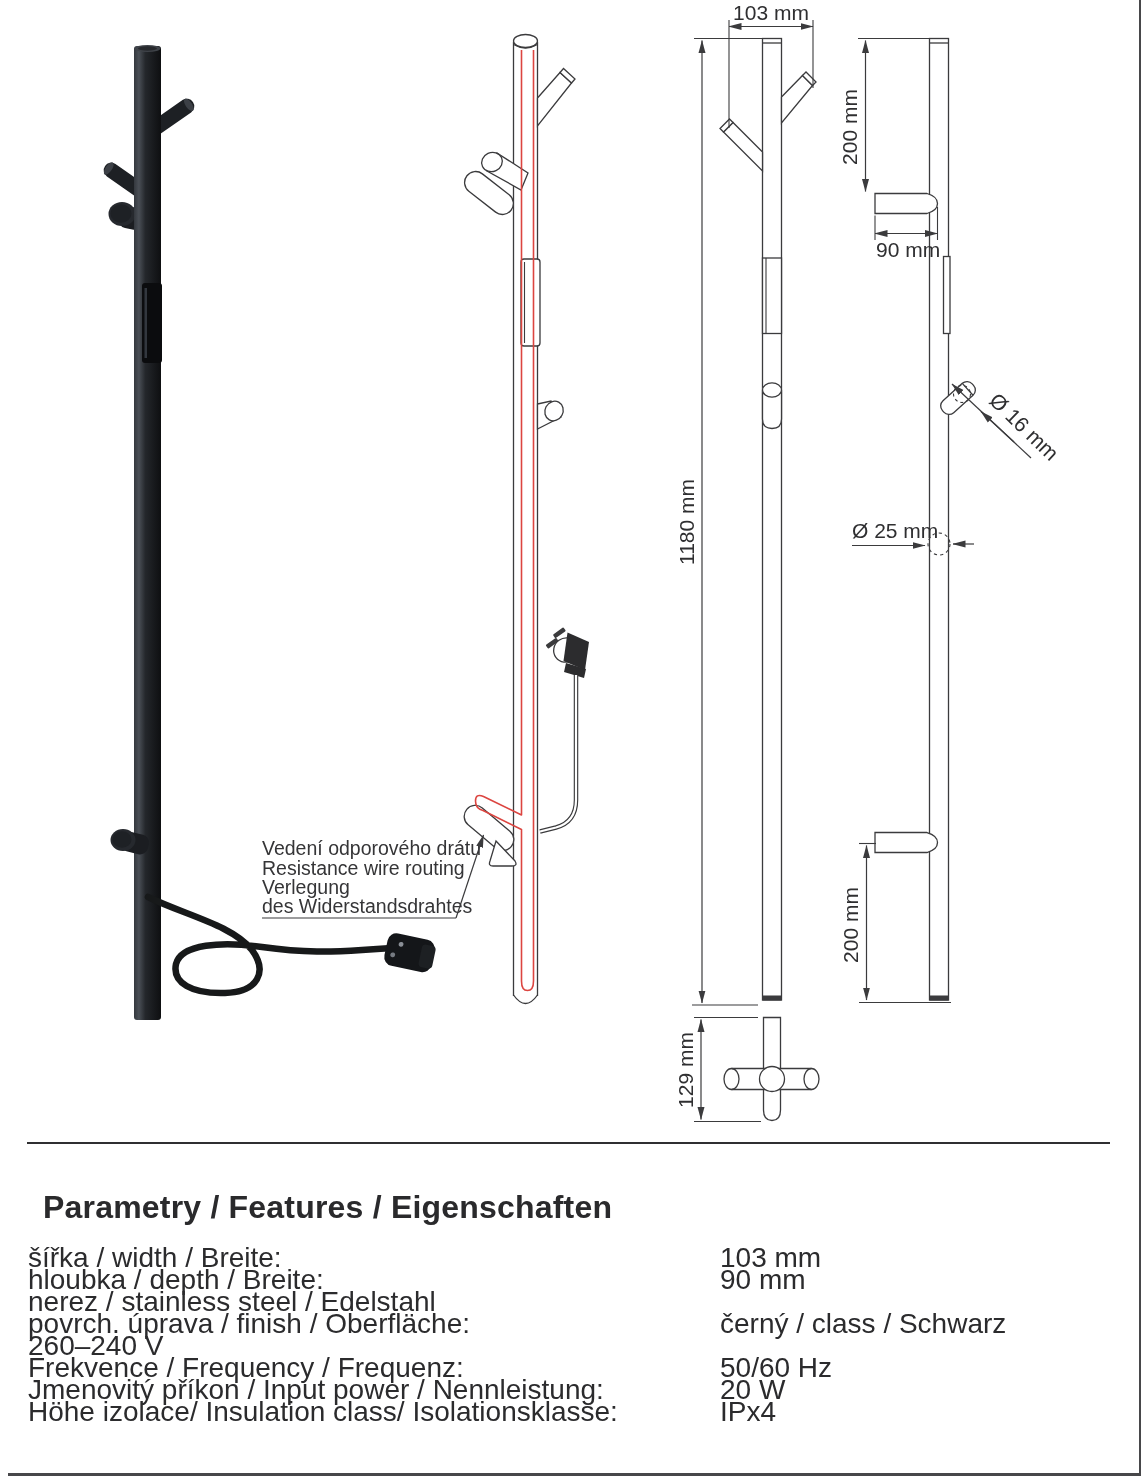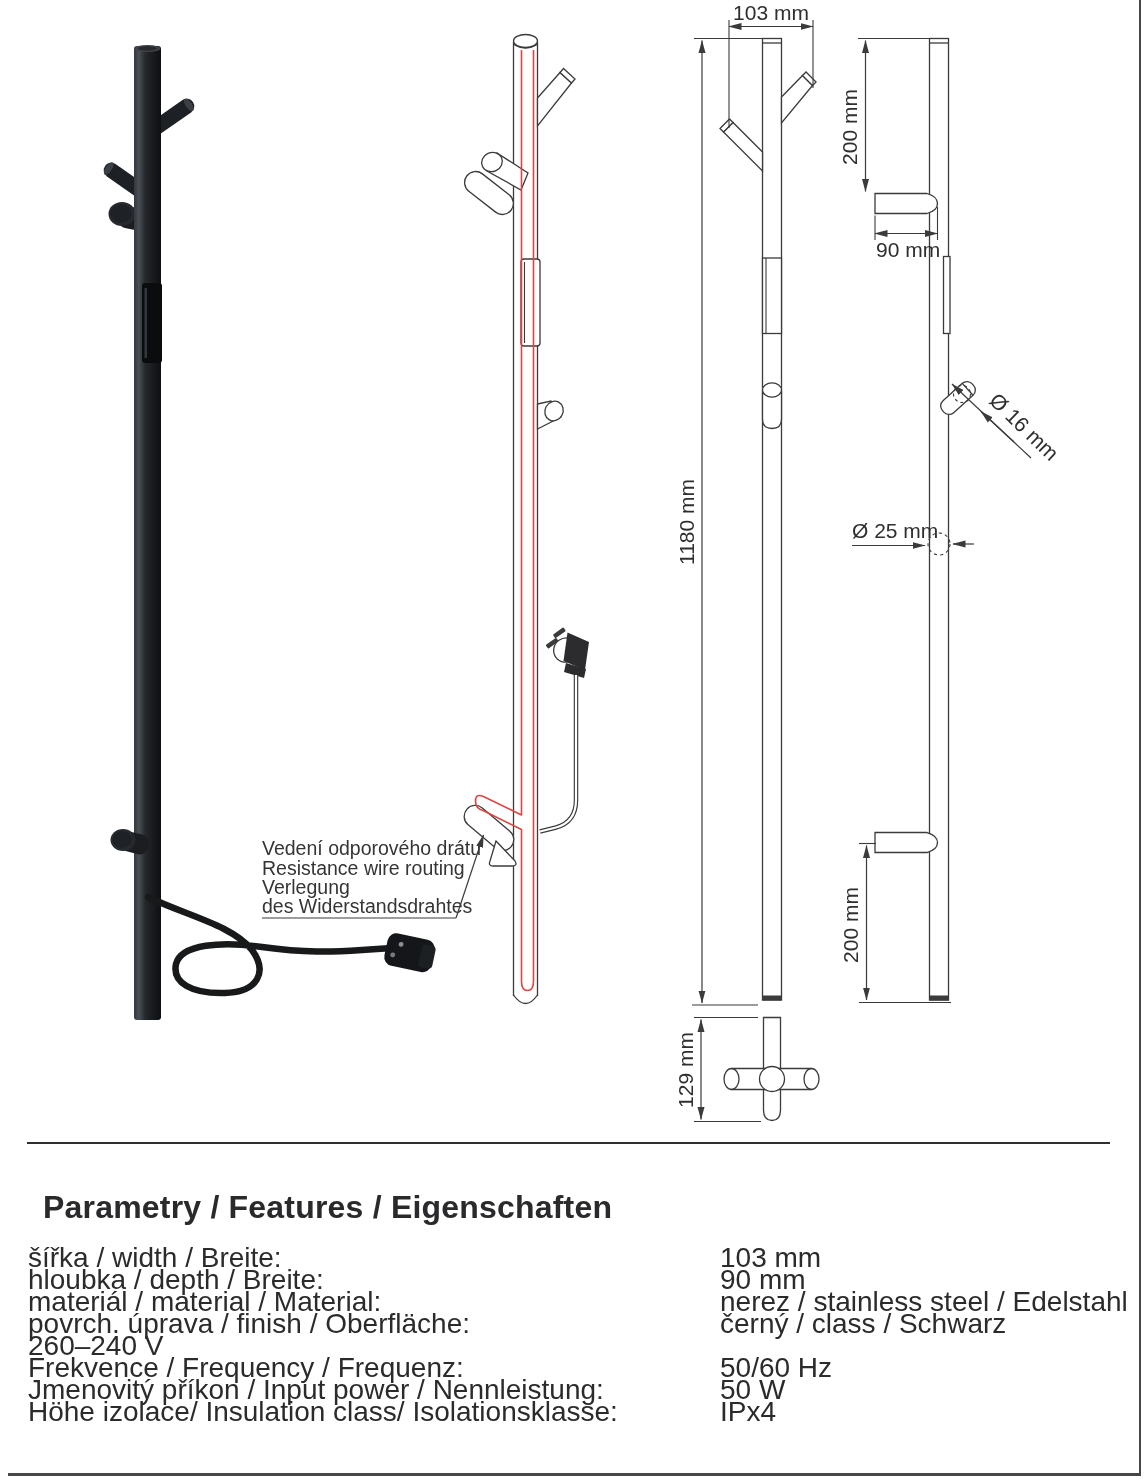--- a/index.html
+++ b/index.html
@@ -286,37 +286,36 @@
 <div class="param-rows">
   <div class="param-row">
     <span>šířka / width / Breite:</span>
     <span>103 mm</span>
   </div>
   <div class="param-row">
     <span>hloubka / depth / Breite:</span>
     <span>90 mm</span>
   </div>
   <div class="param-row">
-    <span>materiál / material / Material:</span>
     <span>nerez / stainless steel / Edelstahl</span>
   </div>
   <div class="param-row">
     <span>povrch. úprava / finish / Oberfläche:</span>
     <span>černý / class / Schwarz</span>
   </div>
   <div class="param-row">
     <span>260–240 V</span>
   </div>
   <div class="param-row">
     <span>Frekvence / Frequency / Frequenz:</span>
     <span>50/60 Hz</span>
   </div>
   <div class="param-row">
     <span>Jmenovitý příkon / Input power / Nennleistung:</span>
-    <span>50 W</span>
+    <span>20 W</span>
   </div>
   <div class="param-row">
     <span>Höhe izolace/ Insulation class/ Isolationsklasse:</span>
     <span>IPx4</span>
   </div>
 </div>
 
 </div>
 
 </body></html>

